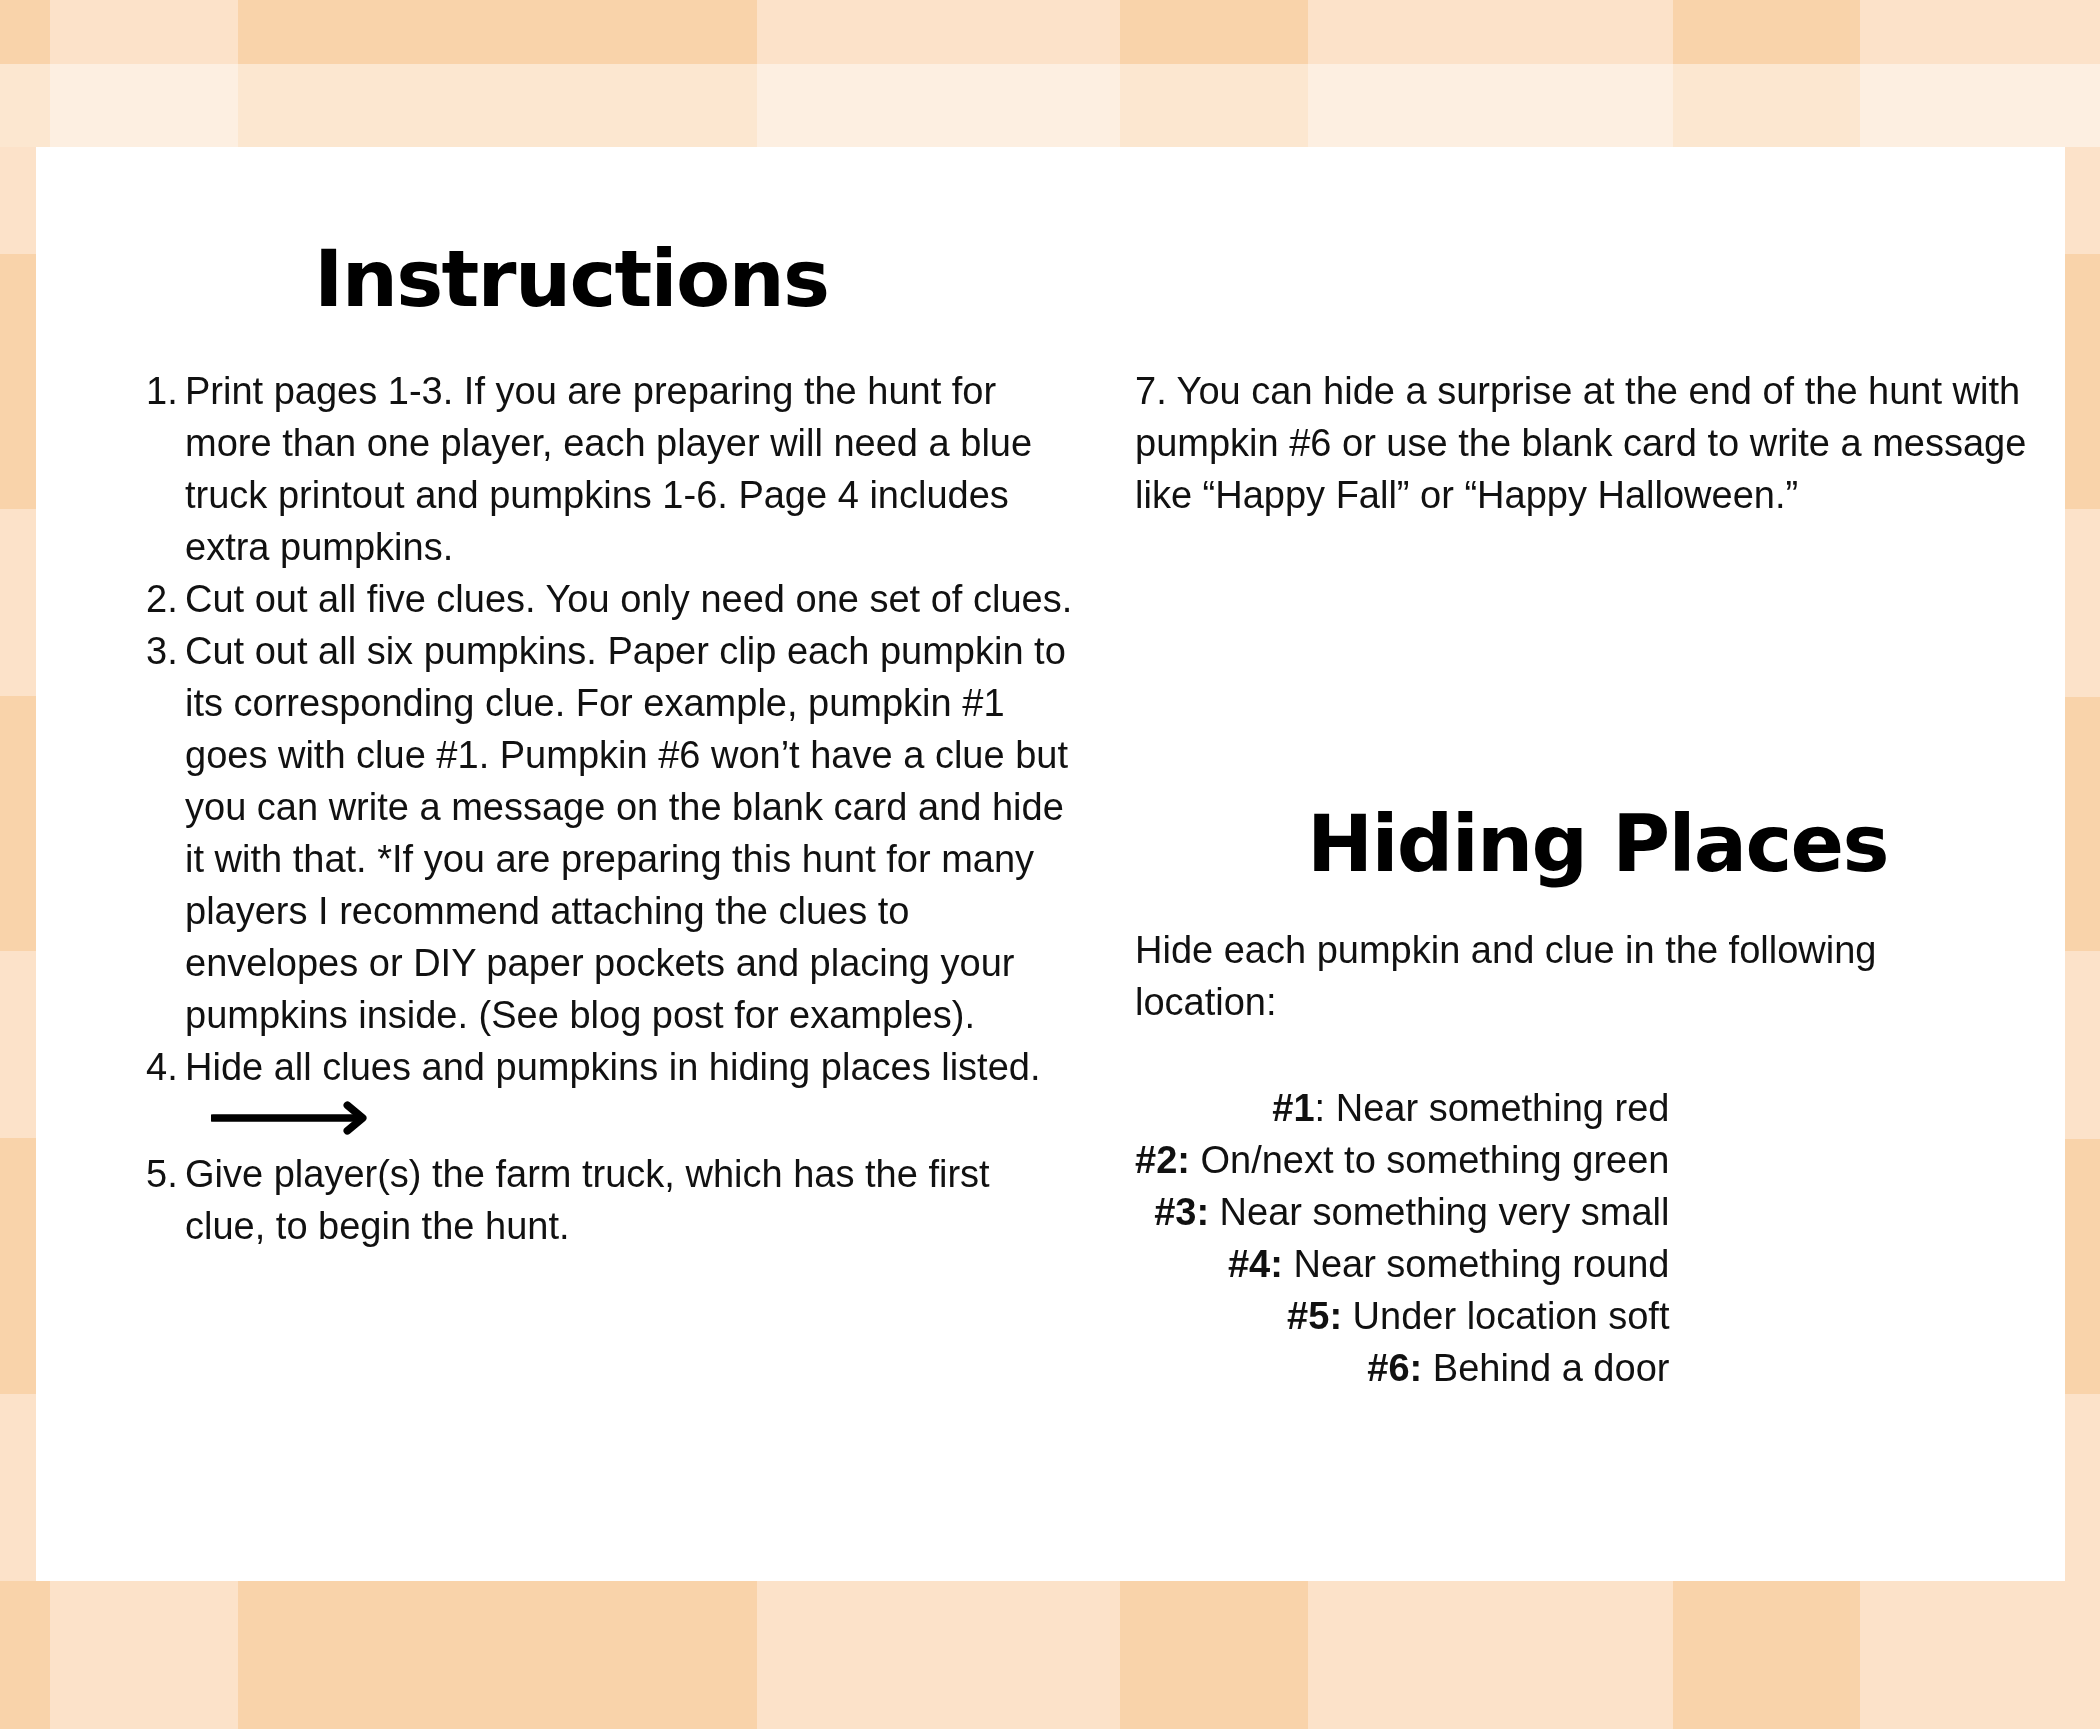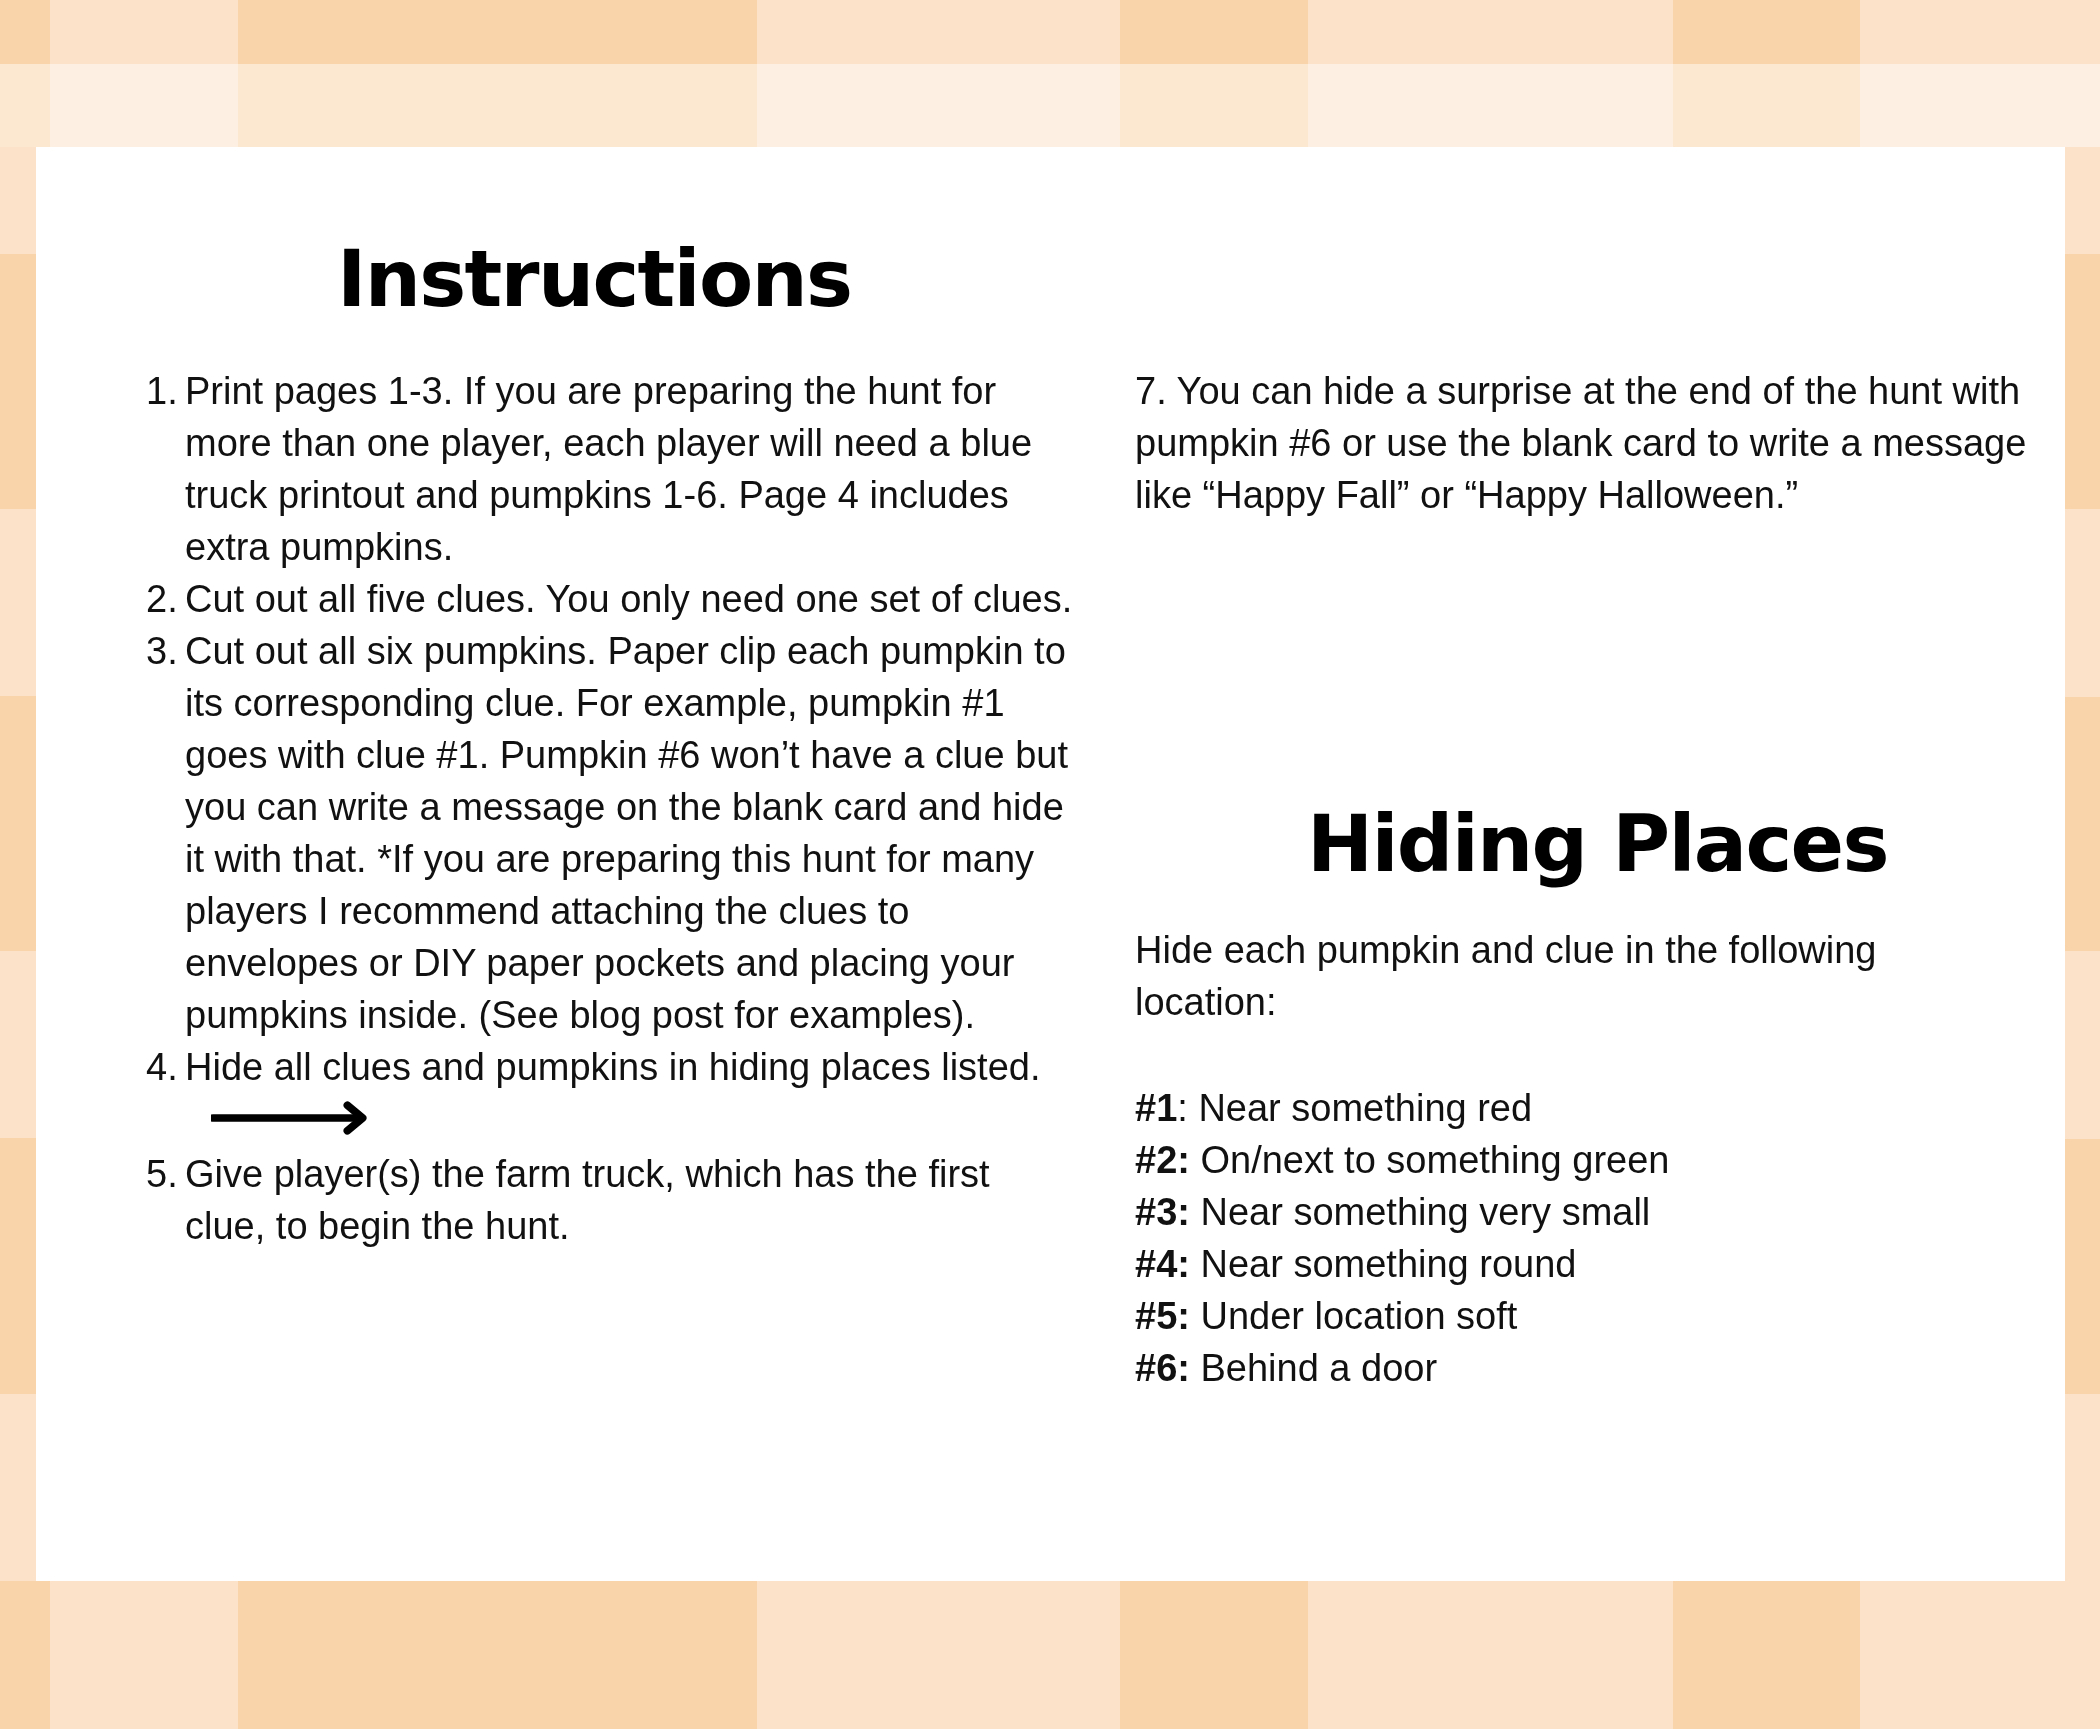--- a/index.html
+++ b/index.html
@@ -17,38 +17,38 @@
   .card {
     position: absolute; left: 36px; top: 147px; width: 2029px; height: 1434px;
     background: #ffffff;
   }
   .heading {
     position: absolute; margin: 0;
     font-family: "DejaVu Sans", "Liberation Sans", sans-serif;
     font-weight: bold; font-size: 79px; letter-spacing: -1.7px;
     color: #000;
   }
-  .h-instructions { left: 301px; top: 86px; }
+  .h-instructions { left: 278px; top: 86px; }
   .h-hiding { left: 1271px; top: 651px; }
 
   .text {
     font-family: "Liberation Sans", sans-serif;
     font-size: 38px; line-height: 52px; color: #111;
   }
   .steps-left { position: absolute; left: 110px; top: 218px; width: 933px; margin: 0; padding: 0; list-style: none; }
   .step { display: flex; }
   .step-num { width: 39px; flex: 0 0 39px; }
   .step-body { flex: 1; }
   .arrow { display: inline-block; vertical-align: middle; margin-left: 26px; }
 
   .steps-right { position: absolute; left: 1099px; top: 218px; width: 907px; margin: 0; padding: 0; list-style: none; }
   .steps-right .step { display: block; }
 
   .hiding-intro { position: absolute; left: 1099px; top: 777px; width: 890px; margin: 0; }
-  .places { position: absolute; left: 1099px; top: 935px; margin: 0; padding: 0; list-style: none; }
+  .places { position: absolute; left: 1099px; top: 935px; margin: 0; padding: 0; list-style: none; text-align: right; }
   .places b { font-weight: bold; }
 </style>
 </head>
 <body>
 
 <div class="bg">
 
   <div class="col" style="left:0;width:50px;background:#f9d3aa"></div>
   <div class="col" style="left:50px;width:188px;background:#fce2c9"></div>
   <div class="col" style="left:238px;width:519px;background:#f9d3aa"></div>

